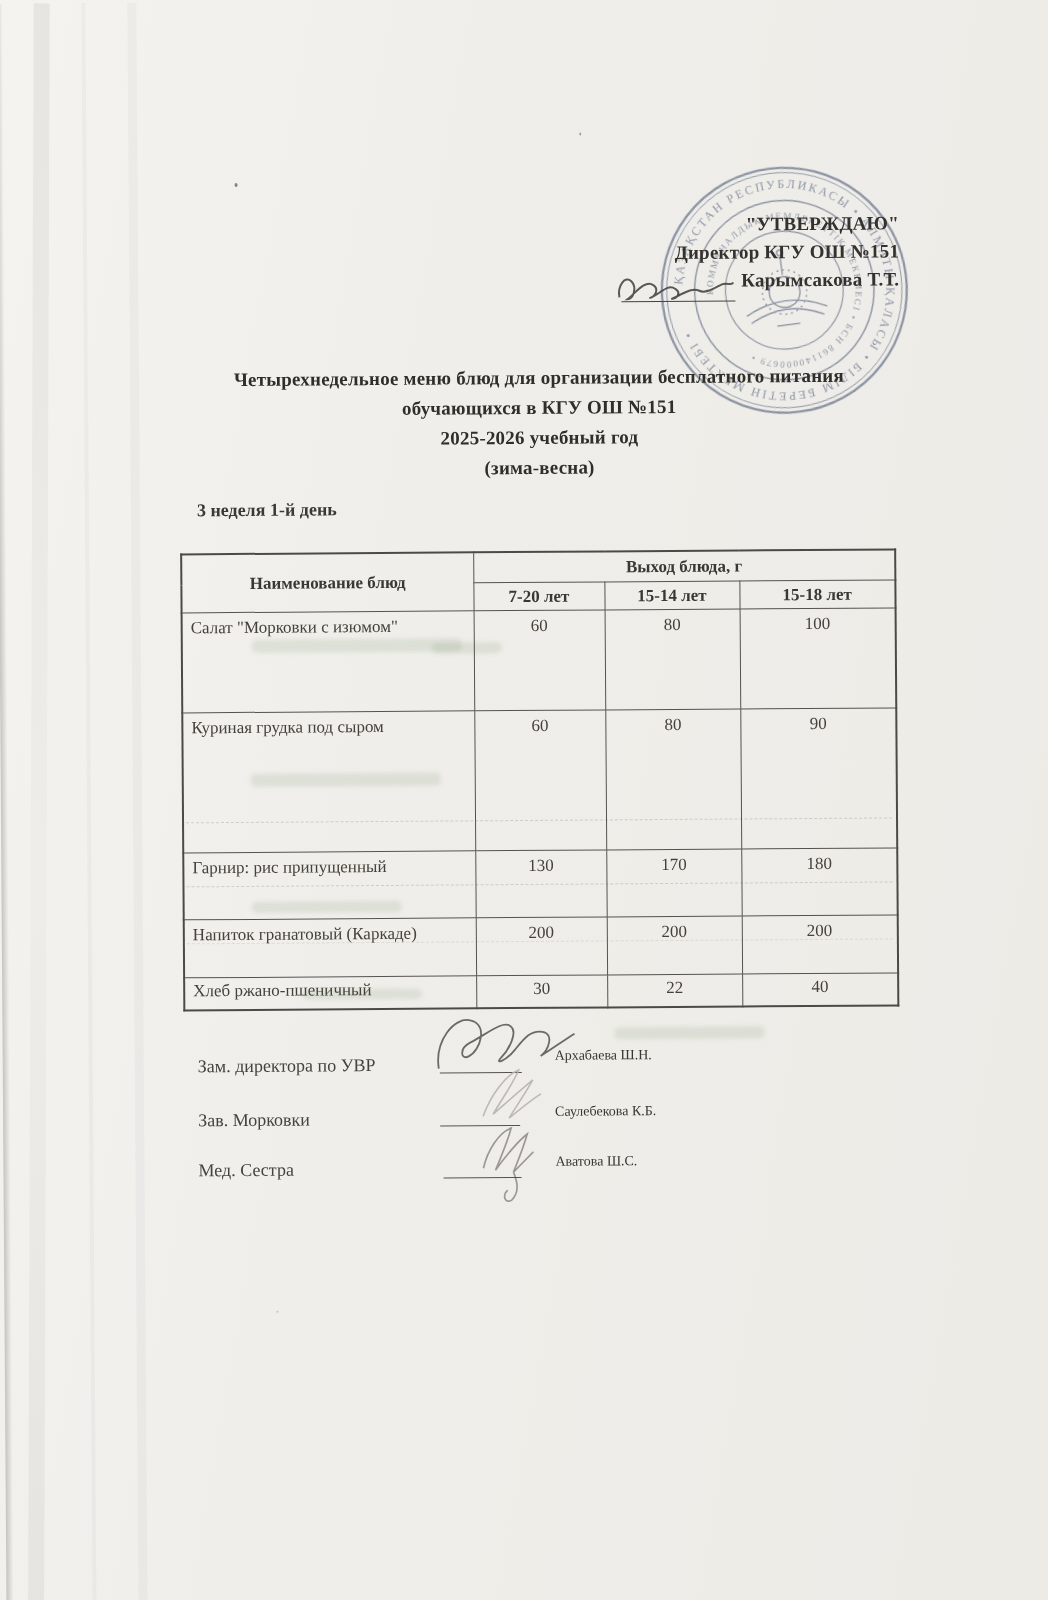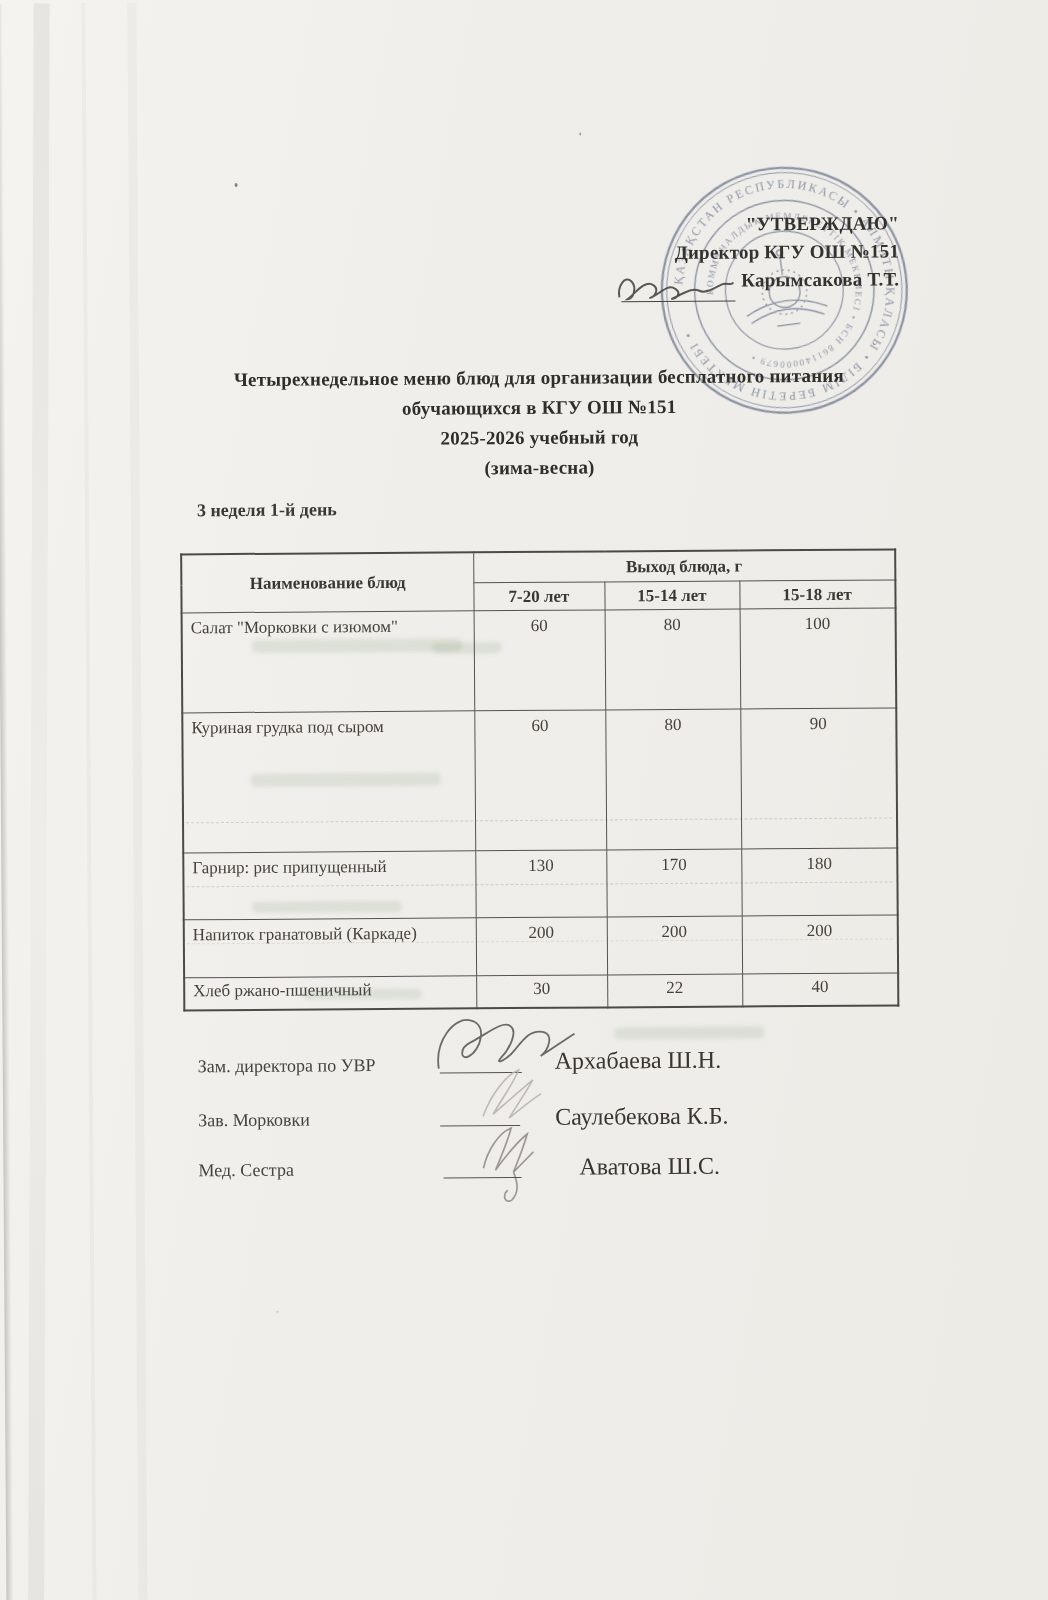--- a/index.html
+++ b/index.html
@@ -47,21 +47,21 @@
   table.menu{border:2px solid #4c4a46;}
   th.name-h{font-weight:bold;text-align:center;vertical-align:middle;color:#3a3833;}
   th.group-h{font-weight:bold;text-align:center;vertical-align:middle;height:27px;color:#3a3833;}
   th.age-h{font-weight:bold;text-align:center;vertical-align:middle;height:25px;color:#3a3833;}
   td.dish{text-align:left;vertical-align:top;padding:5px 4px 0 8px;}
   td.val{text-align:center;vertical-align:top;padding-top:5px;}
   tr.r1{height:100px;} tr.r2{height:140px;} tr.r3{height:67px;} tr.r4{height:58px;} tr.r5{height:32px;}
 
   
   .sig-role{position:absolute;left:195px;font-size:18px;color:#45433e;z-index:3;}
-  .sig-name{position:absolute;left:552px;font-size:24px;color:#38362f;z-index:3;text-align:right;}
+  .sig-name{position:absolute;left:552px;font-size:14px;color:#38362f;z-index:3;text-align:right;}
   .sig-line{position:absolute;border-bottom:1.6px solid #55534e;z-index:3;}
   .sig-svg{position:absolute;z-index:3;}
 </style>
 </head>
 <body>
 
 <div id="sheet">
 
   <div class="edge-left"></div>
   <div class="streak s1"></div>
@@ -190,15 +190,15 @@
   <svg class="sig-svg" style="left:460px;top:1064px;" width="95" height="62" viewBox="0 0 95 62">
     <path d="M20,52 C28,30 44,10 56,6 C50,20 38,36 30,50 C44,38 60,24 70,16 C62,30 52,44 46,54 C56,46 68,36 78,30" fill="none" stroke="#b7b4ae" stroke-width="1.6" opacity=".9"></path>
   </svg>
   <div class="sig-line" style="left:437px;top:1125px;width:80px;"></div>
   <div class="sig-name" style="top:1104px;">Саулебекова К.Б.</div>
 
   <svg class="sig-svg" style="left:466px;top:1120px;" width="90" height="90" viewBox="0 0 90 90">
     <path d="M14,48 C18,30 30,12 42,8 C38,22 32,36 26,50 C36,36 50,20 58,14 C54,28 48,42 44,52 C50,46 58,38 64,32 M44,52 C48,62 50,72 42,80 C36,84 32,76 38,70" fill="none" stroke="#8d8a84" stroke-width="1.7" opacity=".85"></path>
   </svg>
   <div class="sig-line" style="left:440px;top:1177px;width:78px;"></div>
-  <div class="sig-name" style="top:1154px;margin-left:24px;">Аватова Ш.С.</div>
+  <div class="sig-name" style="top:1154px;">Аватова Ш.С.</div>
 
 </div>
 
 </body></html>

